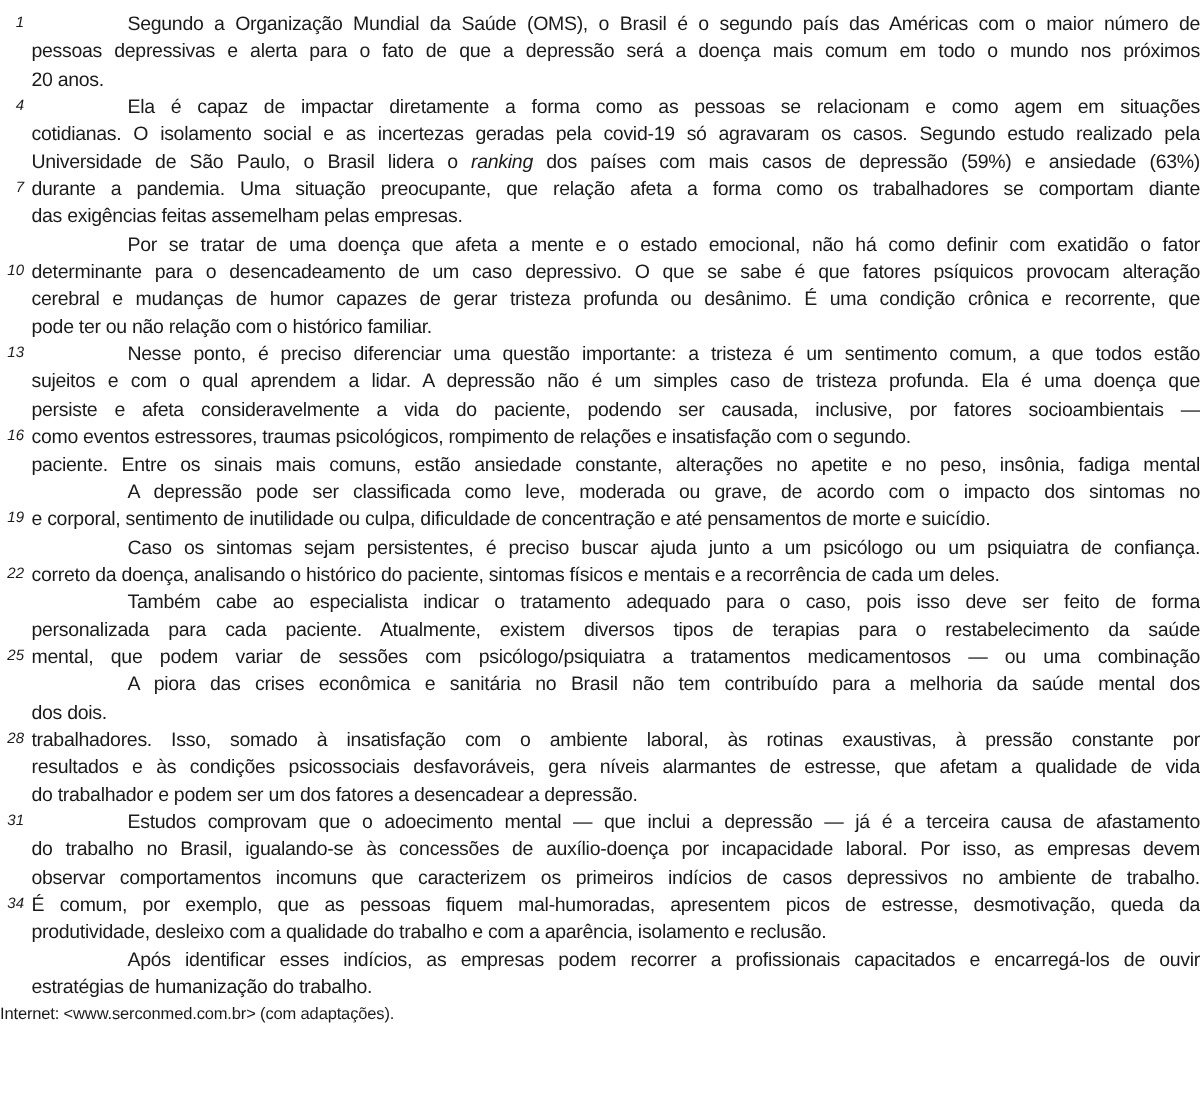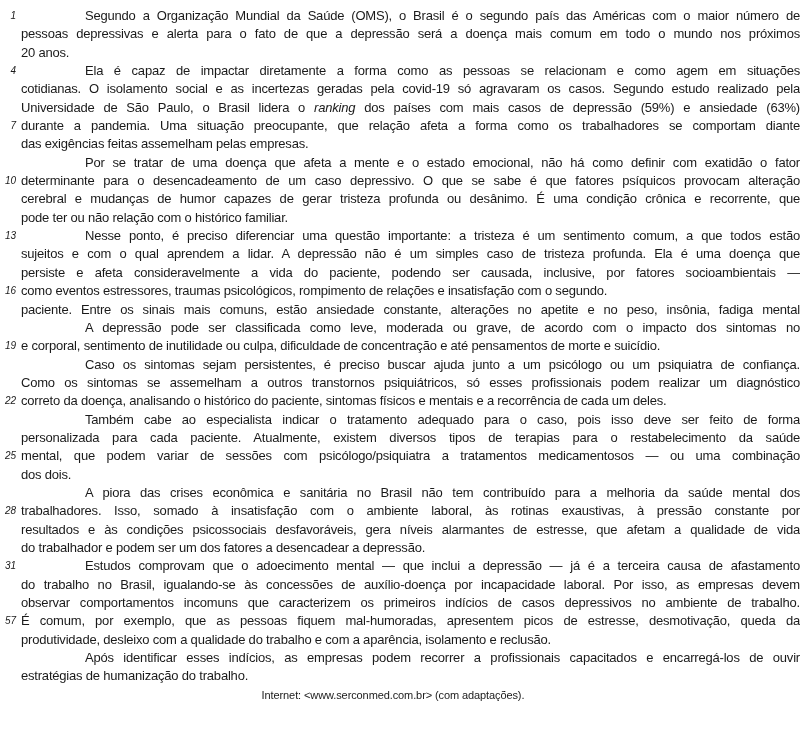--- a/index.html
+++ b/index.html
@@ -49,21 +49,21 @@
   .line.j .txt {
     text-align: justify;
     text-align-last: justify;
   }
   .line.ind .txt {
     text-indent: 64px;
   }
   .source {
     margin-top: 3px;
     margin-right: 14px;
-    text-align: center;
+    text-align: left;
     font-size: 11px;
     letter-spacing: -0.1px;
     color: #1a1a1a;
   }
   i { }
 </style>
 </head>
 <body>
 
 <div class="page">
@@ -141,47 +141,43 @@
         <span class="txt"><span>A depressão pode ser classificada como leve, moderada ou grave, de acordo com o impacto dos sintomas no</span></span>
       </div>
       <div class="line">
         <span class="num">19</span>
         <span class="txt"><span>e corporal, sentimento de inutilidade ou culpa, dificuldade de concentração e até pensamentos de morte e suicídio.</span></span>
       </div>
       <div class="line j ind">
         <span class="num"></span>
         <span class="txt"><span>Caso os sintomas sejam persistentes, é preciso buscar ajuda junto a um psicólogo ou um psiquiatra de confiança.</span></span>
       </div>
-      <div class="line j">
-        <span class="num"></span>
-        <span class="txt"><span>Como os sintomas se assemelham a outros transtornos psiquiátricos, só esses profissionais podem realizar um diagnóstico</span></span>
-      </div>
       <div class="line">
         <span class="num">22</span>
         <span class="txt"><span>correto da doença, analisando o histórico do paciente, sintomas físicos e mentais e a recorrência de cada um deles.</span></span>
       </div>
       <div class="line j ind">
         <span class="num"></span>
         <span class="txt"><span>Também cabe ao especialista indicar o tratamento adequado para o caso, pois isso deve ser feito de forma</span></span>
       </div>
       <div class="line j">
         <span class="num"></span>
         <span class="txt"><span>personalizada para cada paciente. Atualmente, existem diversos tipos de terapias para o restabelecimento da saúde</span></span>
       </div>
       <div class="line j">
         <span class="num">25</span>
         <span class="txt"><span>mental, que podem variar de sessões com psicólogo/psiquiatra a tratamentos medicamentosos — ou uma combinação</span></span>
       </div>
+      <div class="line j ind">
+        <span class="num"></span>
+        <span class="txt"><span>A piora das crises econômica e sanitária no Brasil não tem contribuído para a melhoria da saúde mental dos</span></span>
+      </div>
       <div class="line">
         <span class="num"></span>
         <span class="txt"><span>dos dois.</span></span>
-      </div>
-      <div class="line j ind">
-        <span class="num"></span>
-        <span class="txt"><span>A piora das crises econômica e sanitária no Brasil não tem contribuído para a melhoria da saúde mental dos</span></span>
       </div>
       <div class="line j">
         <span class="num">28</span>
         <span class="txt"><span>trabalhadores. Isso, somado à insatisfação com o ambiente laboral, às rotinas exaustivas, à pressão constante por</span></span>
       </div>
       <div class="line j">
         <span class="num"></span>
         <span class="txt"><span>resultados e às condições psicossociais desfavoráveis, gera níveis alarmantes de estresse, que afetam a qualidade de vida</span></span>
       </div>
       <div class="line">
@@ -194,21 +190,21 @@
       </div>
       <div class="line j">
         <span class="num"></span>
         <span class="txt"><span>do trabalho no Brasil, igualando-se às concessões de auxílio-doença por incapacidade laboral. Por isso, as empresas devem</span></span>
       </div>
       <div class="line j">
         <span class="num"></span>
         <span class="txt"><span>observar comportamentos incomuns que caracterizem os primeiros indícios de casos depressivos no ambiente de trabalho.</span></span>
       </div>
       <div class="line j">
-        <span class="num">57</span>
+        <span class="num">34</span>
         <span class="txt"><span>É comum, por exemplo, que as pessoas fiquem mal-humoradas, apresentem picos de estresse, desmotivação, queda da</span></span>
       </div>
       <div class="line">
         <span class="num"></span>
         <span class="txt"><span>produtividade, desleixo com a qualidade do trabalho e com a aparência, isolamento e reclusão.</span></span>
       </div>
       <div class="line j ind">
         <span class="num"></span>
         <span class="txt"><span>Após identificar esses indícios, as empresas podem recorrer a profissionais capacitados e encarregá-los de ouvir</span></span>
       </div>

